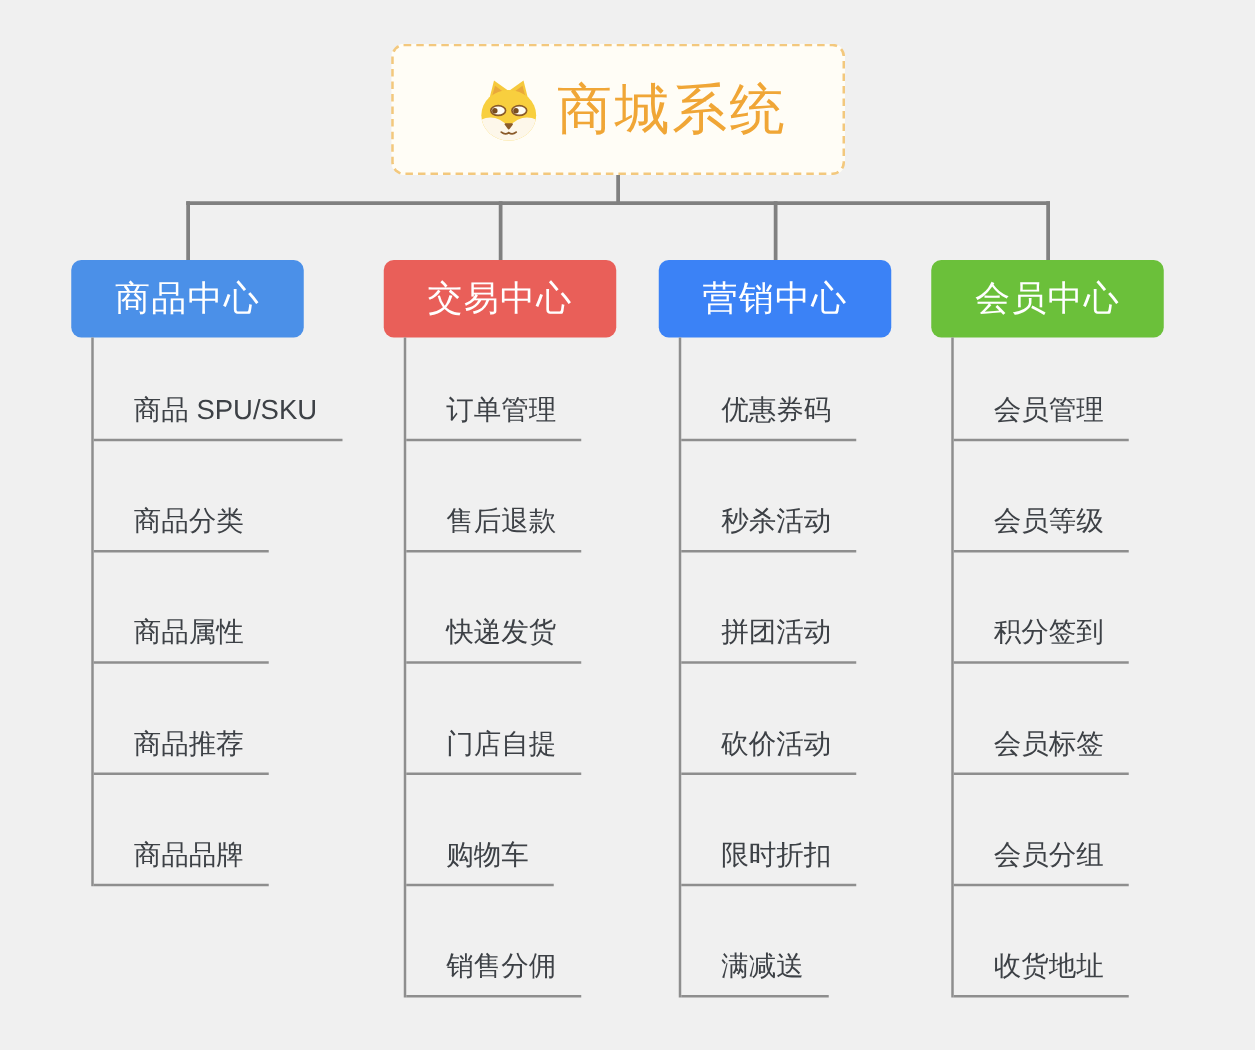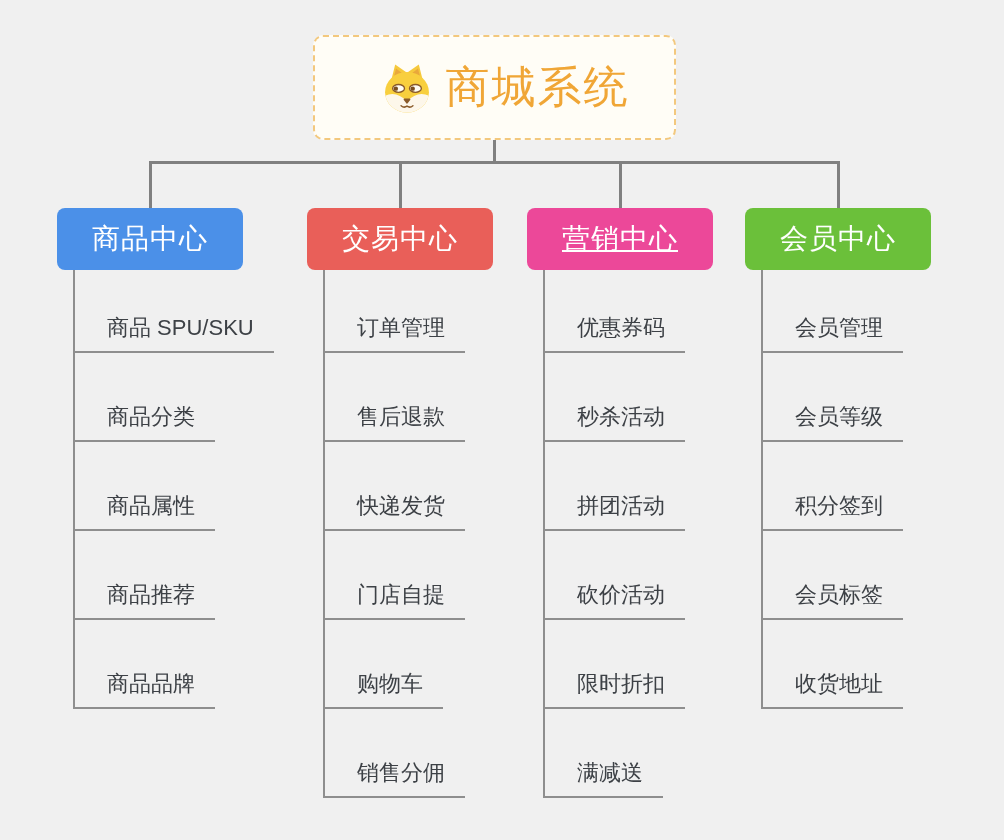--- a/index.html
+++ b/index.html
@@ -150,21 +150,21 @@
           <div class="item">
             <span>购物车</span>
           </div>
           <div class="item">
             <span>销售分佣</span>
           </div>
         </div>
   </div>
 
   <div class="branch" style="left: 527px;">
-    <div class="branch-box" style="background: #ec4899; text-decoration: underline;">
+    <div class="branch-box" style="background: #3b82f6;">
       <span class="branch-label">营销中心</span>
     </div>
     <div class="items">
           <div class="item">
             <span>优惠券码</span>
           </div>
           <div class="item">
             <span>秒杀活动</span>
           </div>
           <div class="item">
@@ -193,18 +193,21 @@
           <div class="item">
             <span>会员等级</span>
           </div>
           <div class="item">
             <span>积分签到</span>
           </div>
           <div class="item">
             <span>会员标签</span>
           </div>
           <div class="item">
+            <span>会员分组</span>
+          </div>
+          <div class="item">
             <span>收货地址</span>
           </div>
         </div>
   </div>
 </div>
 </div>
 
 </body></html>

